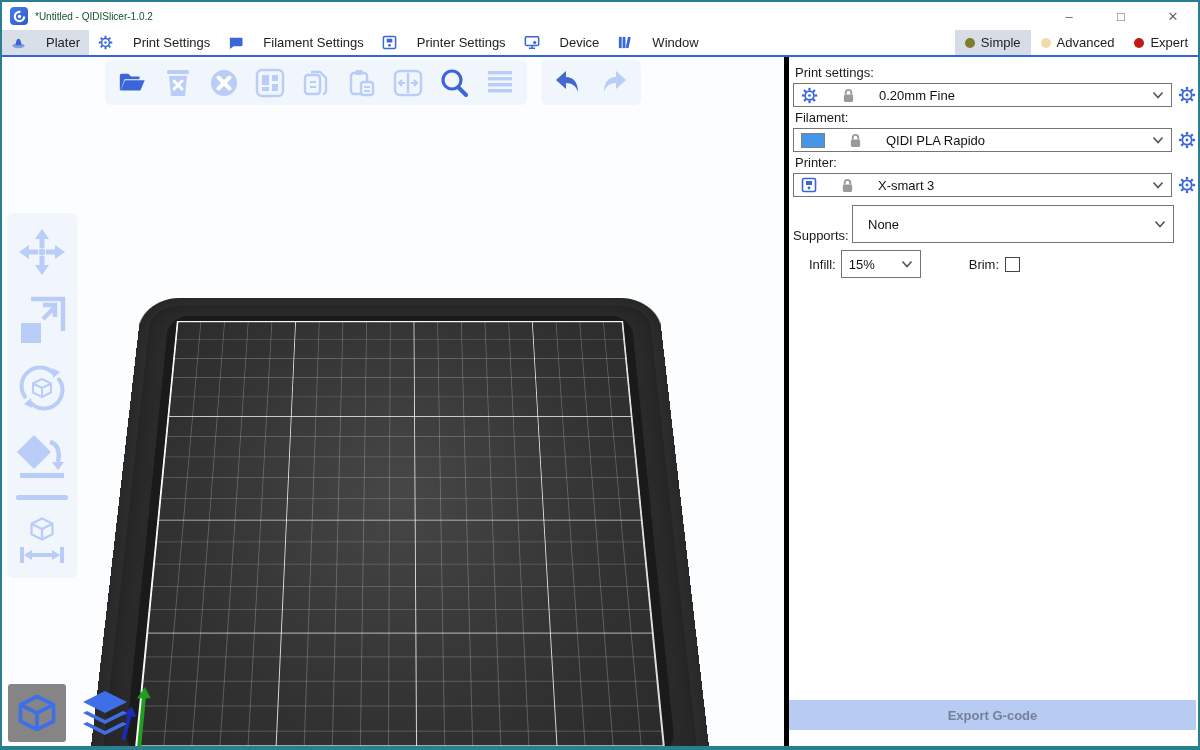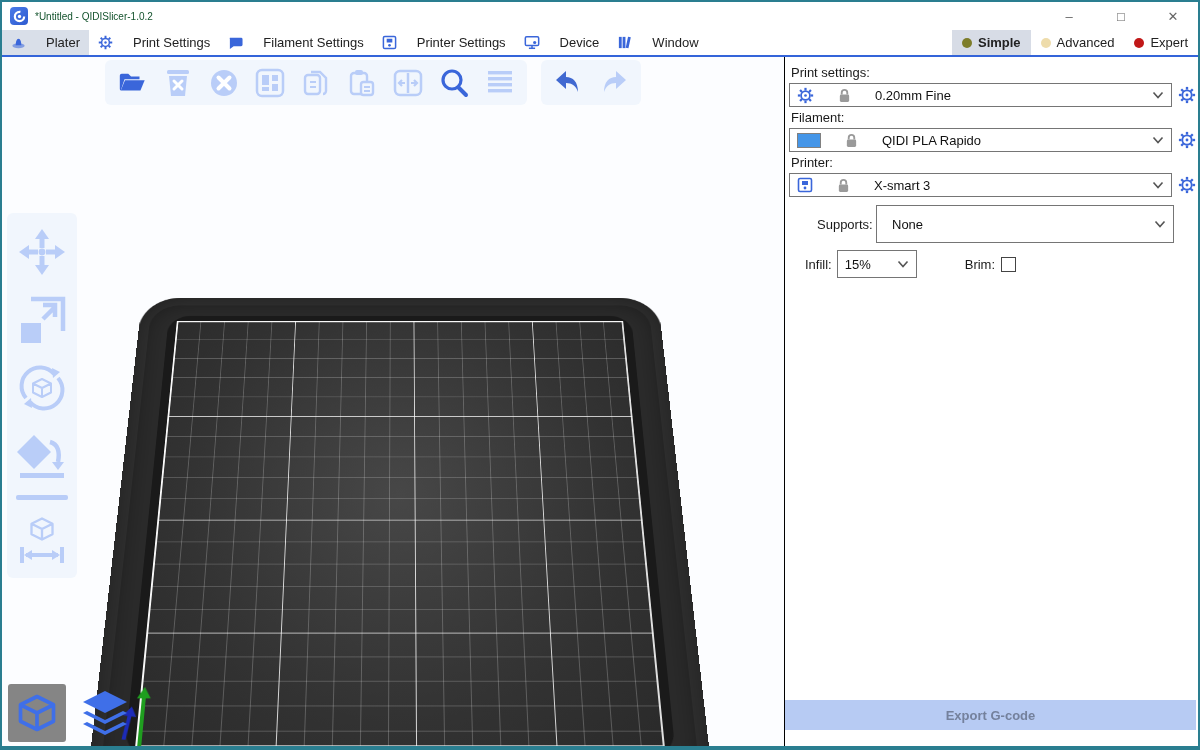--- a/index.html
+++ b/index.html
@@ -19,21 +19,21 @@
   .menubar { height:23px; display:flex; align-items:center; padding:0 6px; gap:0; flex:0 0 auto; }
   .menu-item { font-size:13px; color:#333; padding:2px 10px; }
 
   
   .tabbar { height:27px; display:flex; align-items:stretch; border-bottom:2px solid #3464d9; flex:0 0 auto; }
   .tab { display:flex; align-items:center; gap:20px; padding:0 9px; font-size:13px; color:#222; }
   .tab.selected { background:#d9dfe9; }
   .tab svg { flex:0 0 auto; }
   .tab-spacer { flex:1; }
   .mode { display:flex; align-items:center; gap:6px; padding:0 10px; font-size:13px; color:#222; }
-  .mode.selected { background:#d7dce6; font-weight:bold; }
+  .mode.selected { background:#d7dce6; font-weight:normal; }
   .dot { width:10px; height:10px; border-radius:50%; }
 
   
   .main { flex:1; display:flex; min-height:0; }
   .viewport { flex:1; position:relative; background:#fcfdff; overflow:hidden; }
 
   
   .top-toolbar { position:absolute; top:3px; left:103px; height:45px; display:flex; gap:14px; }
   .tb-panel { background:#f1f6fd; border-radius:6px; display:flex; align-items:center; padding:0 8px; gap:8px; }
   .tb-btn { width:38px; height:38px; display:flex; align-items:center; justify-content:center; }
@@ -62,31 +62,31 @@
            repeating-linear-gradient(to right, rgba(255,255,255,0.22) 0 1px, transparent 1px 28px),
            repeating-linear-gradient(to bottom, rgba(255,255,255,0.22) 0 1px, transparent 1px 28px),
            radial-gradient(ellipse at 50% 45%, #474747 0%, #323232 65%, #2a2a2a 100%);
          box-shadow:inset 0 0 0 2px rgba(255,255,255,0.85); }
   .axis-y { position:absolute; left:2px; bottom:-4px; width:4px; height:66px; background:#1f9e1f; }
   .axis-y::after { content:""; position:absolute; top:-12px; left:-5px; border:7px solid transparent; border-bottom:13px solid #1f9e1f; }
   .axis-z { position:absolute; left:-12px; bottom:8px; width:4px; height:34px; background:#1c2bb8; transform:rotate(8deg); }
   .axis-z::after { content:""; position:absolute; top:-10px; left:-5px; border:7px solid transparent; border-bottom:11px solid #1c2bb8; }
 
   
-  .sidebar { width:414px; background:#fff; border-left:1px solid #000000; position:relative;
+  .sidebar { width:414px; background:#fff; border-left:5px solid #000000; position:relative;
              padding:5px 2px 0 4px; font-size:13px; color:#1a1a1a; }
   .sb-label { margin:3px 2px 3px 2px; }
   .combo-row { display:flex; align-items:center; gap:5px; margin-bottom:2px; }
   .combo { flex:1; height:24px; border:1px solid #757575; background:#fff; display:flex; align-items:center;
            gap:24px; padding:0 7px; }
   .combo-text { flex:1; font-size:13px; color:#111; white-space:nowrap; overflow:hidden; }
   .chevron { color:#555; flex:0 0 auto; }
   .gear-btn { width:19px; height:19px; display:flex; align-items:center; justify-content:center; }
   .swatch { width:24px; height:15px; border:1px solid #808080; }
-  .supports-row { display:flex; align-items:center; margin-top:8px;margin-left:28px; }
+  .supports-row { display:flex; align-items:flex-end; margin-top:8px; }
   .supports-row .combo { height:38px; margin-right:22px; }
   .supports-label { width:59px; }
   .infill-row { display:flex; align-items:center; margin-top:7px;margin-left:16px; }
   .combo.small { flex:0 0 80px; height:28px; margin-left:5px; }
   .brim-label { margin-left:48px; }
   .checkbox { width:15px; height:15px; border:1px solid #444; background:#fff; margin-left:6px; }
   .export-btn { position:absolute; left:0; right:2px; bottom:16px; height:30px; background:#b7cbf3;
                 color:#74819c; font-weight:bold; font-size:13px; display:flex; align-items:center;
                 justify-content:center; border:none; }
 

